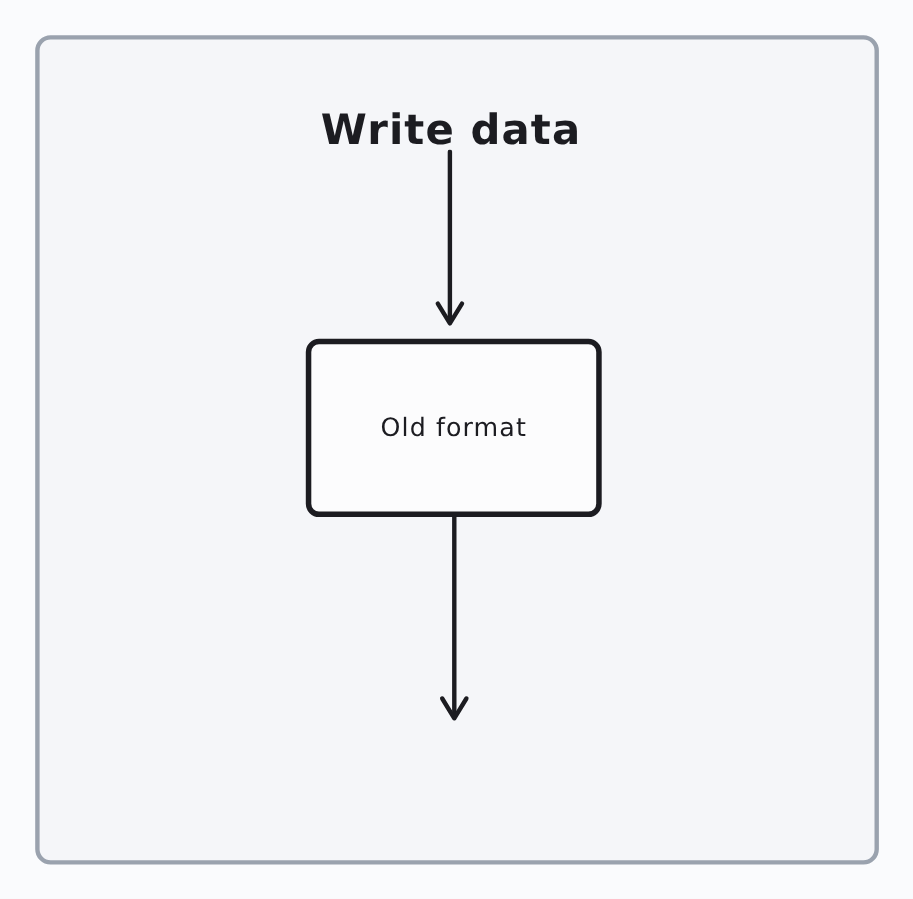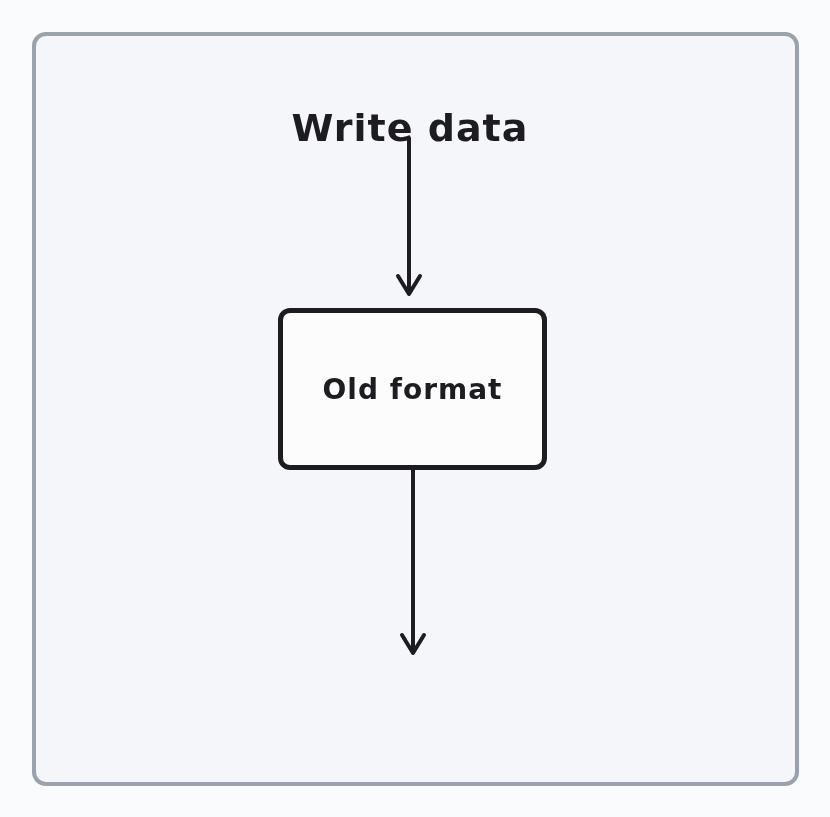--- a/index.html
+++ b/index.html
@@ -35,21 +35,21 @@
   .flow-label {
     position: absolute;
     transform: translateX(-50%);
     color: var(--ink);
     font-weight: 700;
     letter-spacing: 1px;
     white-space: nowrap;
   }
   .flow-label.write {
     left: 410px;
-    top: 106px;
+    top: 96px;
     font-size: 38px;
   }
   .flow-label.read {
     left: 412px;
     top: 672px;
     font-size: 40px;
   }
   .arrow {
     position: absolute;
     color: var(--ink);
@@ -70,22 +70,22 @@
     height: 162px;
     border: 5px solid var(--ink);
     border-radius: 12px;
     background: var(--box-bg);
     display: flex;
     align-items: center;
     justify-content: center;
   }
   .node-box .node-label {
     color: var(--ink);
-    font-weight: 700;
-    font-size: 28px;
+    font-weight: 400;
+    font-size: 23px;
     letter-spacing: 1px;
     white-space: nowrap;
     text-align: center;
   }
 </style>
 </head>
 <body>
 
 <div class="page">
   <div class="frame"></div>

